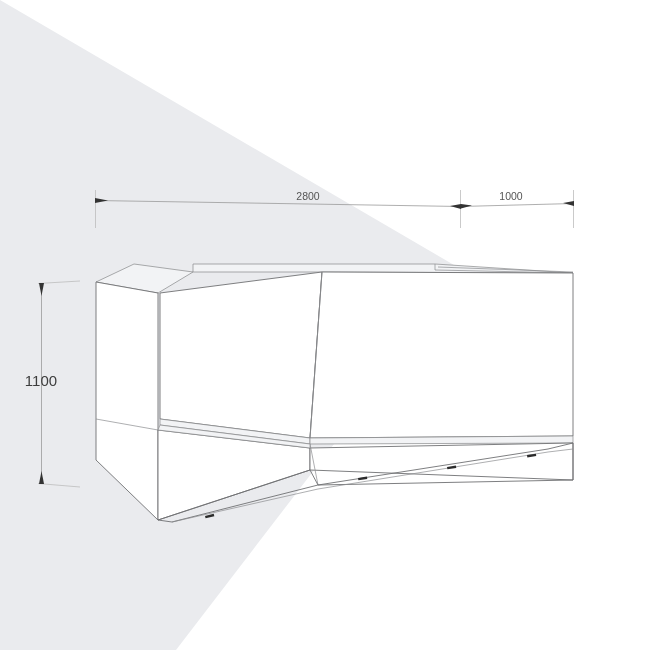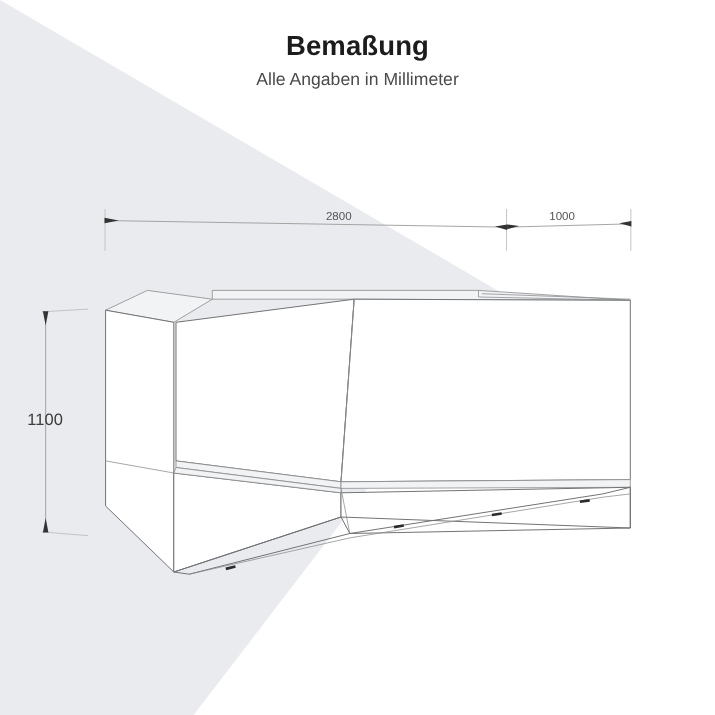--- a/index.html
+++ b/index.html
@@ -178,18 +178,14 @@
       <polygon class="furn-edge-fill" points="158,430 160,425 310,444 310,448"></polygon>
 
       <rect class="handle" x="205" y="516" width="9" height="2.4" transform="rotate(-14 205 516)"></rect>
       <rect class="handle" x="358" y="478" width="9" height="2.4" transform="rotate(-9 358 478)"></rect>
       <rect class="handle" x="447" y="467" width="9" height="2.4" transform="rotate(-9 447 467)"></rect>
       <rect class="handle" x="527" y="455" width="9" height="2.4" transform="rotate(-8 527 455)"></rect>
 
     </g>
   </svg>
 
-  <div class="title-block">
-    <div class="title-main">Bemaßung</div>
-    <div class="title-sub">Alle Angaben in Millimeter</div>
-  </div>
 
 </div>
 
 </body></html>

